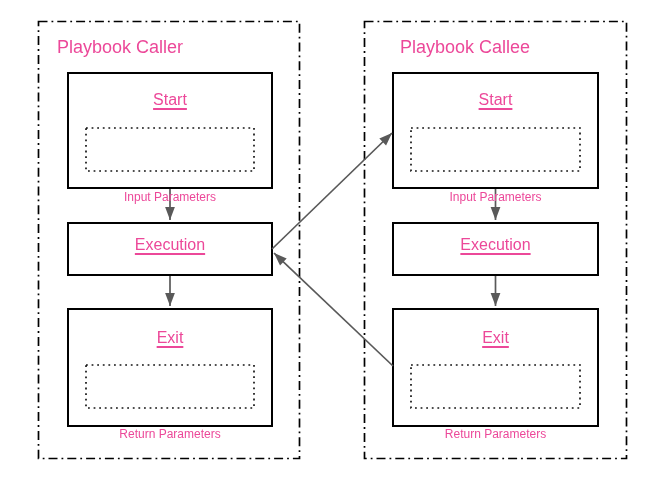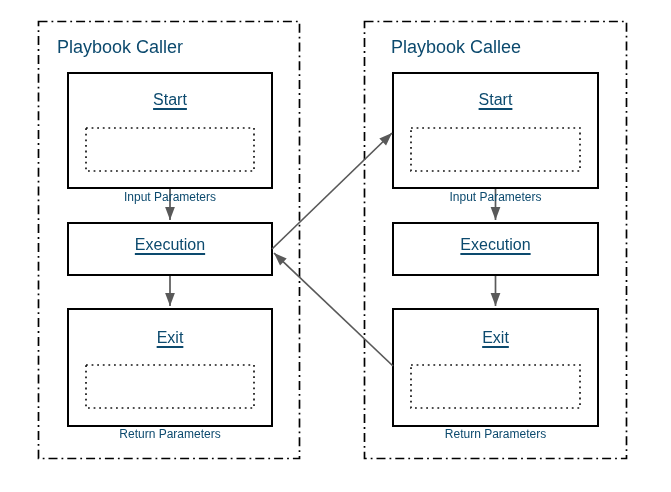--- a/index.html
+++ b/index.html
@@ -1,21 +1,21 @@
 <!DOCTYPE html>
 <html><head>
 <meta charset="utf-8">
 <style>
   html,body { margin:0; padding:0; background:#ffffff; }
   .canvas {
     position:relative;
     width:671px; height:492px;
     background:#ffffff;
     font-family:"Liberation Sans", sans-serif;
-    color:#0c4a6e;
+    color:#ec4899;
     overflow:hidden;
   }
   .canvas svg { position:absolute; left:0; top:0; }
   .label { position:absolute; text-align:center; white-space:nowrap; }
   .title-label { position:absolute; font-size:18px; line-height:21px; white-space:nowrap; }
   .node-label {
     font-size:16px; line-height:23px;
     text-decoration:underline;
     text-underline-offset:3px;
     text-decoration-thickness:1.5px;
@@ -59,20 +59,20 @@
     <line x1="393" y1="366" x2="274" y2="253" stroke="#595959" stroke-width="1.7" marker-end="url(#arrowhead)"></line>
   </svg>
 
   <div class="title-label" style="left:57px; top:37px;">Playbook Caller</div>
   <div class="label node-label" style="left:68px; width:204px; top:88px;">Start</div>
   <div class="label param-label" style="left:86px; width:168px; top:141px;">Input Parameters</div>
   <div class="label node-label" style="left:68px; width:204px; top:233px;">Execution</div>
   <div class="label node-label" style="left:68px; width:204px; top:326px;">Exit</div>
   <div class="label param-label" style="left:86px; width:168px; top:378px;">Return Parameters</div>
 
-  <div class="title-label" style="left:391px; top:37px;">Playbook Callee</div>
+  <div class="title-label" style="left:400px; top:37px;">Playbook Callee</div>
   <div class="label node-label" style="left:393px; width:205px; top:88px;">Start</div>
   <div class="label param-label" style="left:411px; width:169px; top:141px;">Input Parameters</div>
   <div class="label node-label" style="left:393px; width:205px; top:233px;">Execution</div>
   <div class="label node-label" style="left:393px; width:205px; top:326px;">Exit</div>
   <div class="label param-label" style="left:411px; width:169px; top:378px;">Return Parameters</div>
 
 </div>
 
 </body></html>

